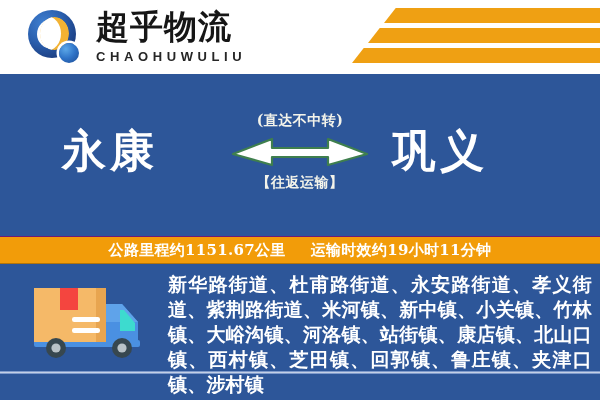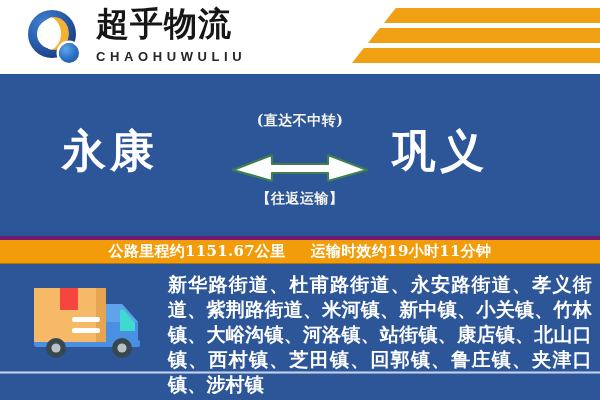--- a/index.html
+++ b/index.html
@@ -68,21 +68,21 @@
     width: 20px; height: 20px;
     border-radius: 50%;
     background: radial-gradient(circle at 34% 30%, #5ca8e8 0%, #2f74c8 48%, #1c4a92 100%);
     box-shadow: 0 0 0 2.5px #ffffff;
   }
   .brand-block {
     position: absolute;
     left: 96px; top: 8px;
   }
   .brand-cn {
-    font-family: Liberation Mono, monospace;
+    font-family: Liberation Sans, sans-serif;
     font-size: 33px;
     font-weight: bold;
     color: #161616;
     letter-spacing: 1px;
     line-height: 38px;
     white-space: nowrap;
   }
   .brand-en {
     font-family: "Liberation Sans", sans-serif;
     font-size: 13px;
@@ -138,21 +138,21 @@
     text-align: center;
   }
   .tag-top, .tag-bottom {
     font-family: "DejaVu Serif", "Liberation Serif", serif;
     font-size: 14px;
     font-weight: bold;
     color: #f3f3ea;
     letter-spacing: 0.5px;
     white-space: nowrap;
   }
-  .tag-top { margin-bottom: 20px; }
+  .tag-top { margin-bottom: 4px; }
   .tag-bottom { margin-top: 6px; }
 
   .arrow-wrap {
     position: relative;
     width: 140px;
     height: 34px;
     margin: 0 auto;
   }
   .arrow-svg {
     display: block;
@@ -163,21 +163,21 @@
   
   .band {
     position: absolute;
     left: 0; top: 236px;
     width: 600px;
     height: 28px;
     background: #f29c09;
     display: flex;
     align-items: center;
     justify-content: center;
-    border-top: 4px solid #701a75;
+    border-top: 1px solid #701a75;
     border-bottom: 1px solid #b3740a;
     box-sizing: border-box;
   }
   .band-text {
     font-family: "DejaVu Serif", "Liberation Serif", serif;
     font-size: 15px;
     font-weight: bold;
     color: #ffffff;
     letter-spacing: 0.3px;
     white-space: nowrap;

